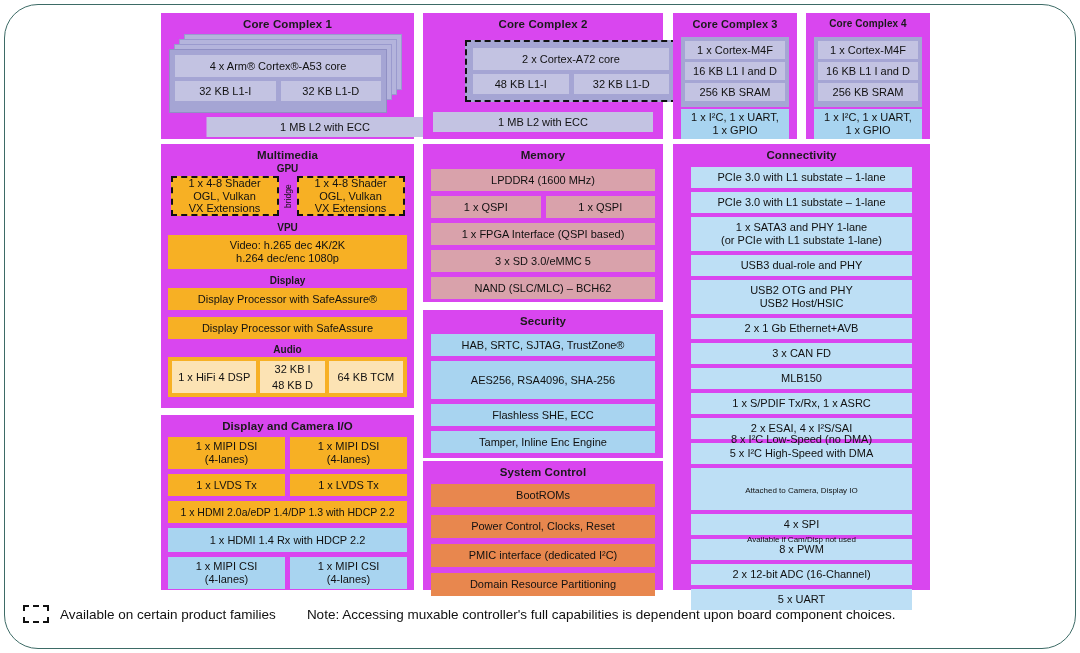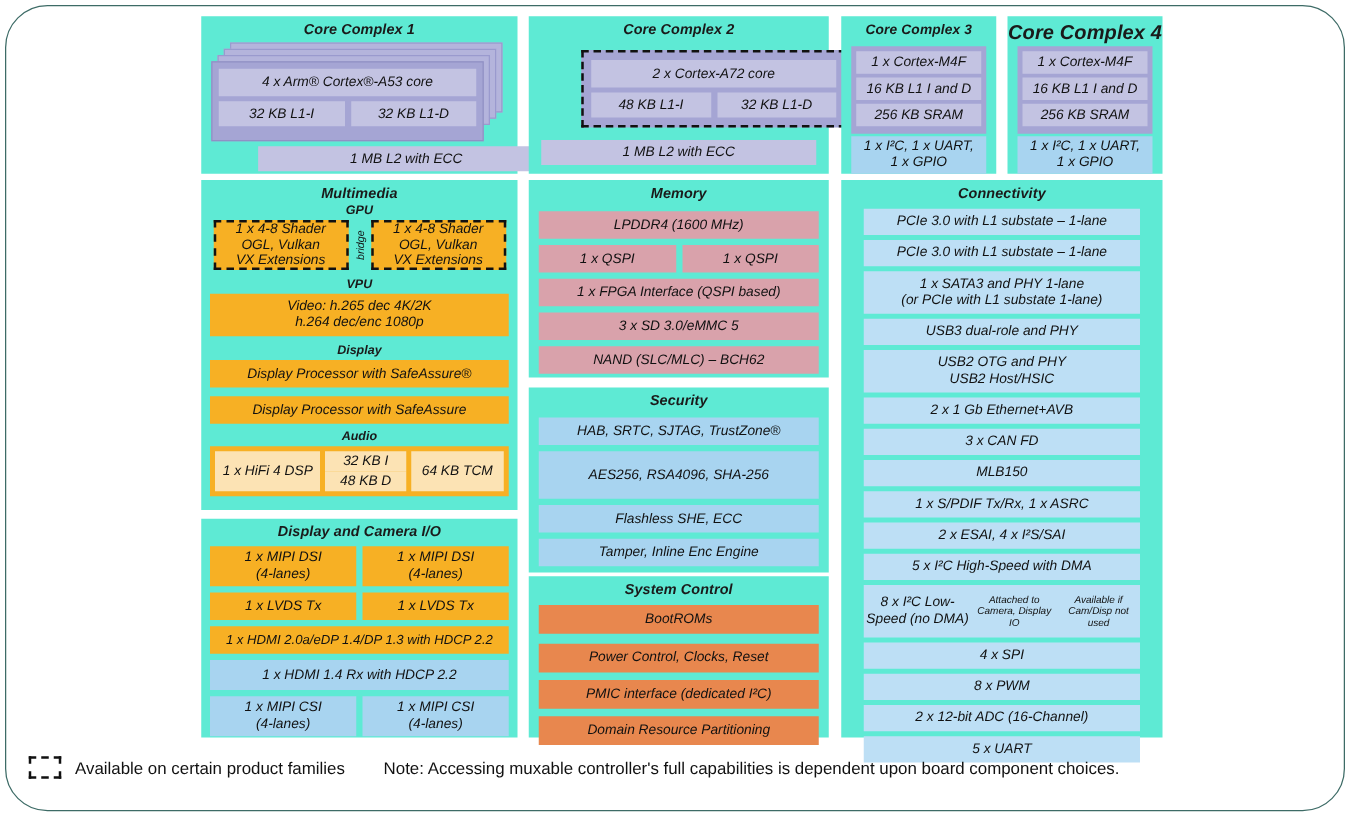--- a/index.html
+++ b/index.html
@@ -12,21 +12,21 @@
   }
   #frame {
     position:absolute; left:4px; top:4px;
     width:1072px; height:645px;
     border:1.6px solid #3d6b66;
     border-radius:34px;
     background:#ffffff;
   }
 
   
-  .panel { position:absolute; background:#5eead4;font-style:italic; }
+  .panel { position:absolute; background:#d946ef; }
   .panel-title {
     text-align:center; font-weight:bold; font-size:11.5px;
     color:#1a1a1a; padding-top:5px; letter-spacing:.1px;
   }
   .sub-title {
     text-align:center; font-weight:bold; font-size:10px;
     color:#1a1a1a; padding:2px 0 2px;
   }
 
   
@@ -122,21 +122,21 @@
       <div class="box purple" style="height:18px; margin-bottom:3px;">16 KB L1 I and D</div>
       <div class="box purple" style="height:18px;">256 KB SRAM</div>
     </div>
     <div class="box blue" style="position:absolute; left:8px; top:96px; width:108px; height:30px; flex-direction:column;">
       <span>1 x I²C, 1 x UART,</span>
       <span>1 x GPIO</span>
     </div>
   </div>
 
   <div class="panel" style="left:801px; top:8px; width:124px; height:126px;">
-    <div class="panel-title" style="font-size:16px;">Core Complex 4</div>
+    <div class="panel-title" style="font-size:10px;">Core Complex 4</div>
     <div class="purple-dk" style="position:absolute; left:8px; top:24px; width:108px; height:70px; padding:4px;">
       <div class="box purple" style="height:18px; margin-bottom:3px;">1 x Cortex-M4F</div>
       <div class="box purple" style="height:18px; margin-bottom:3px;">16 KB L1 I and D</div>
       <div class="box purple" style="height:18px;">256 KB SRAM</div>
     </div>
     <div class="box blue" style="position:absolute; left:8px; top:96px; width:108px; height:30px; flex-direction:column;">
       <span>1 x I²C, 1 x UART,</span>
       <span>1 x GPIO</span>
     </div>
   </div>
@@ -274,21 +274,21 @@
         </div>
         <div class="box blue-lt" style="flex-direction: column; margin-bottom: 4px; height: 21px;">
           <span>1 x S/PDIF Tx/Rx, 1 x ASRC</span>
         </div>
         <div class="box blue-lt" style="flex-direction: column; margin-bottom: 4px; height: 21px;">
           <span>2 x ESAI, 4 x I²S/SAI</span>
         </div>
         <div class="box blue-lt" style="flex-direction: column; margin-bottom: 4px; height: 21px;">
           <span>5 x I²C High-Speed with DMA</span>
         </div>
-        <div class="box blue-lt" style="margin-bottom: 4px; height: 42px;">
+        <div class="box blue-lt" style="flex-direction: column; margin-bottom: 4px; height: 42px; gap: 40px;">
           <span>8 x I²C Low-Speed (no DMA)</span>
           <span class="small">Attached to Camera, Display IO</span>
           <span class="small">Available if Cam/Disp not used</span>
         </div>
         <div class="box blue-lt" style="flex-direction: column; margin-bottom: 4px; height: 21px;">
           <span>4 x SPI</span>
         </div>
         <div class="box blue-lt" style="flex-direction: column; margin-bottom: 4px; height: 21px;">
           <span>8 x PWM</span>
         </div>

